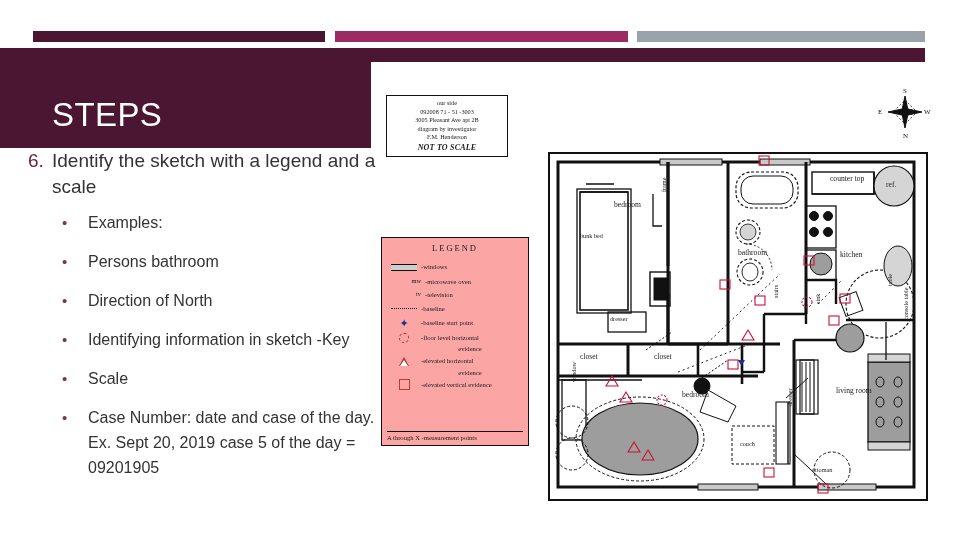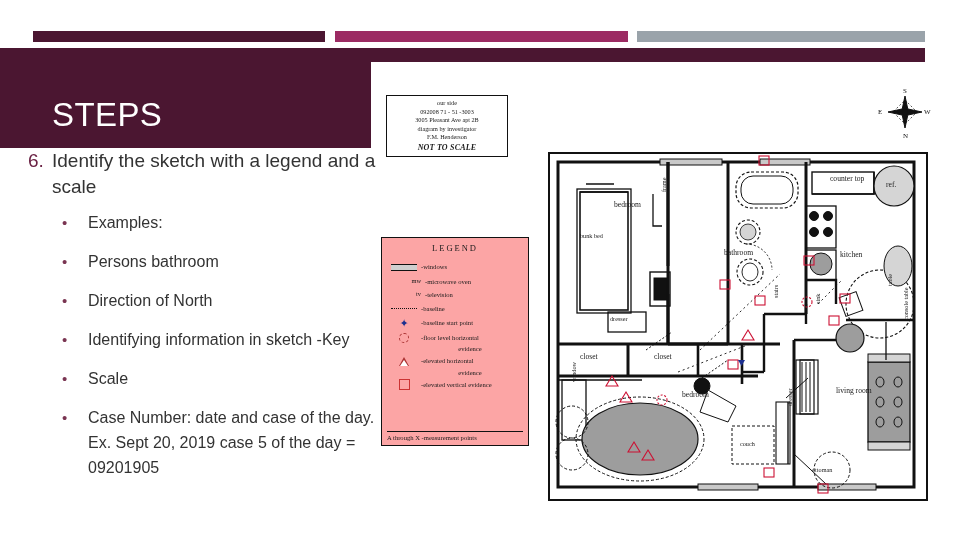--- a/index.html
+++ b/index.html
@@ -406,21 +406,21 @@
         <g fill="#1c2f8f">
           <path d="M188 206 l7 0 l-3.5 6 z"></path>
         </g>
       </svg>
 
       <span class="room-label" style="left:64px;top:46px;">bedroom</span>
       <span class="room-label small" style="left:30px;top:78px;">bunk bed</span>
       <span class="room-label small" style="left:60px;top:161px;">dresser</span>
       <span class="room-label small vert" style="left:110px;top:38px;">frame</span>
 
-      <span class="room-label" style="left:174px;top:94px;">bathroom</span>
+      <span class="room-label" style="left:188px;top:94px;">bathroom</span>
 
       <span class="room-label" style="left:280px;top:20px;">counter top</span>
       <span class="room-label" style="left:336px;top:26px;">ref.</span>
       <span class="room-label" style="left:290px;top:96px;">kitchen</span>
       <span class="room-label small vert" style="left:264px;top:150px;">sink</span>
       <span class="room-label small vert" style="left:336px;top:132px;">table</span>
       <span class="room-label small vert" style="left:222px;top:144px;">stairs</span>
 
       <span class="room-label" style="left:30px;top:198px;">closet</span>
       <span class="room-label" style="left:104px;top:198px;">closet</span>

